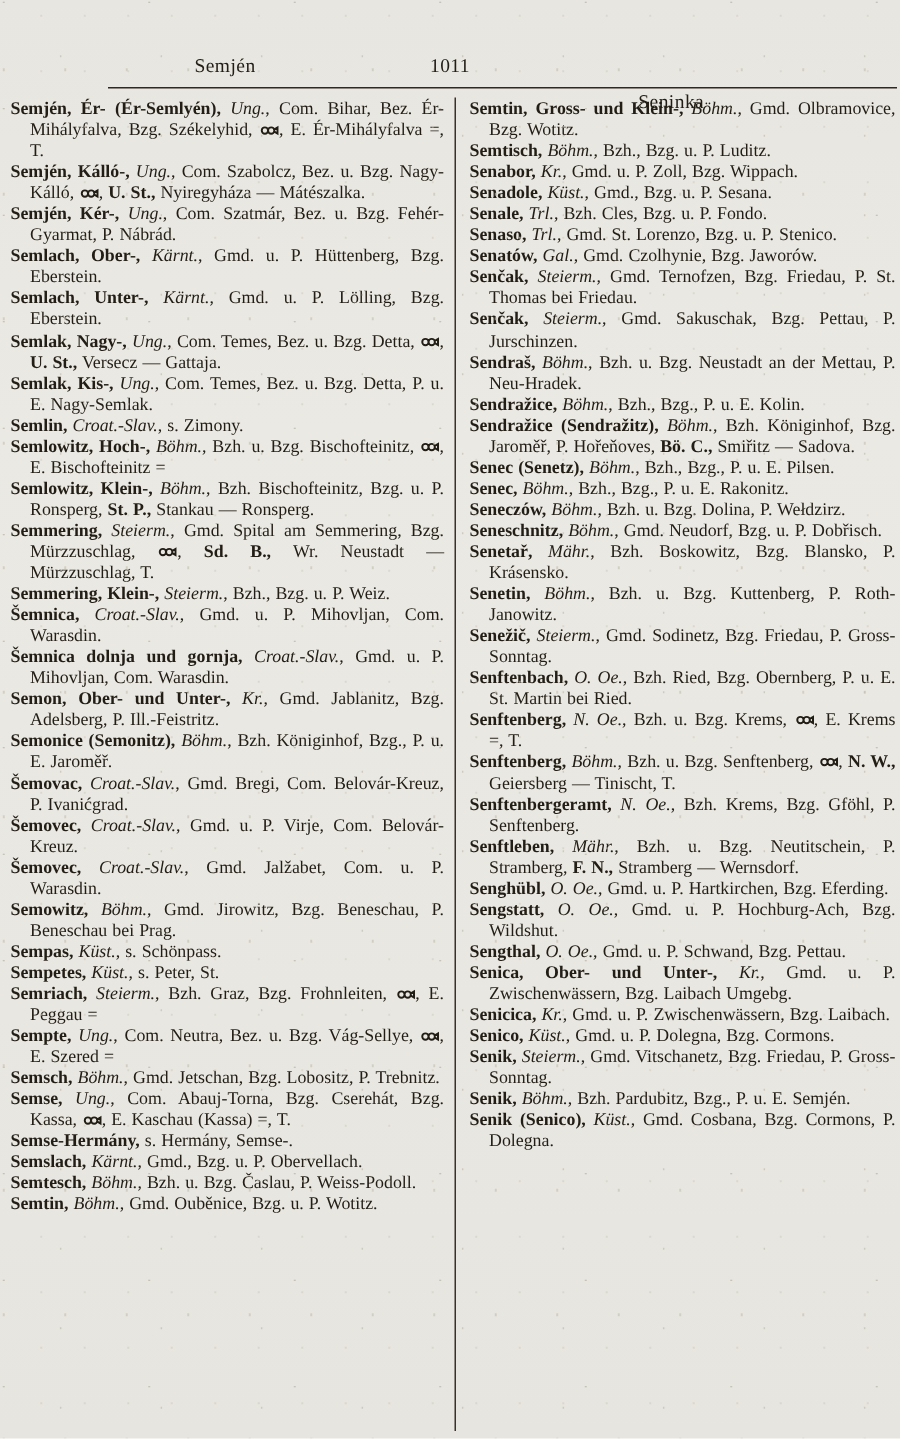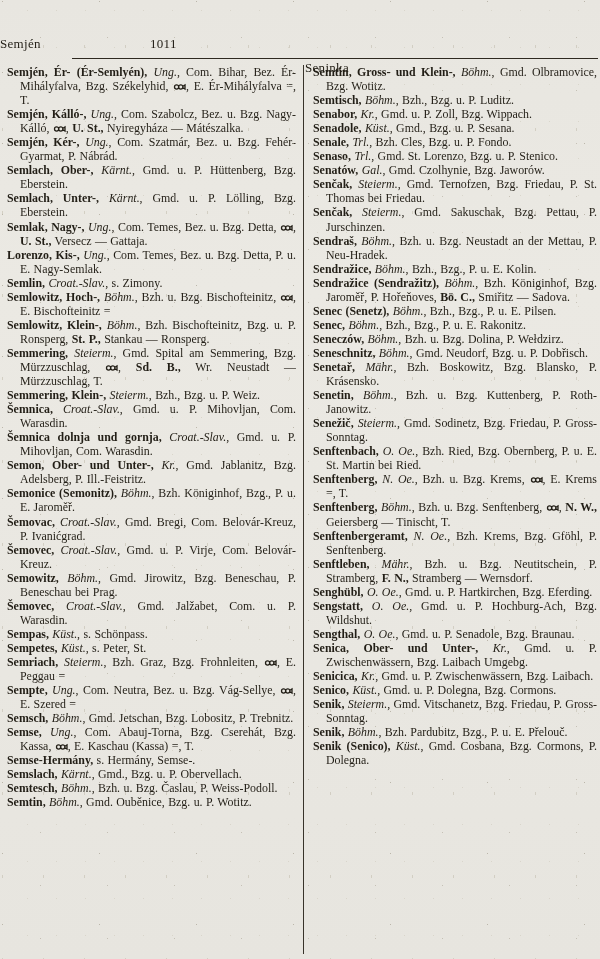--- a/index.html
+++ b/index.html
@@ -24,21 +24,21 @@
     background-position:7px 11px,23px 5px,51px 37px,13px 29px;
     opacity:.65;
   }
   .running-head{
     position:relative;
     height:18px;
     margin-top:36px;
     font-size:13px;
     letter-spacing:.3px;
   }
-  .running-head .rh{position:absolute;top:0;}
+  .running-head .rh{position:absolute;top:0;text-align:center;}
   .rh-left{left:0;width:300px;}
   .rh-center{left:150px;width:300px;}
   .rh-right{left:305px;width:285px;margin-top:24px;}
   .head-rule{
     border:0;border-top:1.6px solid #2e2920;
     margin:4px 2px 0 72px;
   }
   .cols{
     display:flex;
     align-items:stretch;
@@ -83,38 +83,38 @@
           </svg><span class="s-n">, E. Ér-Mihályfalva =, T.</span></p>
         <p class="entry"><span class="s-b">Semjén, Kálló-, </span><span class="s-i">Ung.</span><span class="s-n">, Com. Szabolcz, Bez. u. Bzg. Nagy-Kálló, </span><svg class="posthorn" viewBox="0 0 26 16" aria-hidden="true">
             <path d="M3 8a4.2 4.2 0 1 0 8.4 0a4.2 4.2 0 1 0 -8.4 0 M11.4 8a4.2 4.2 0 1 0 8.4 0a4.2 4.2 0 1 0 -8.4 0 M19.8 6.5l4.2-2.5v8l-4.2-2.5" fill="none" stroke="currentColor" stroke-width="2.6"></path>
           </svg><span class="s-n">, </span><span class="s-b">U. St.,</span><span class="s-n"> Nyiregyháza — Mátészalka.</span></p>
         <p class="entry"><span class="s-b">Semjén, Kér-, </span><span class="s-i">Ung.</span><span class="s-n">, Com. Szatmár, Bez. u. Bzg. Fehér-Gyarmat, P. Nábrád.</span></p>
         <p class="entry"><span class="s-b">Semlach, Ober-, </span><span class="s-i">Kärnt.</span><span class="s-n">, Gmd. u. P. Hüttenberg, Bzg. Eberstein.</span></p>
         <p class="entry"><span class="s-b">Semlach, Unter-, </span><span class="s-i">Kärnt.</span><span class="s-n">, Gmd. u. P. Lölling, Bzg. Eberstein.</span></p>
         <p class="entry"><span class="s-b">Semlak, Nagy-, </span><span class="s-i">Ung.</span><span class="s-n">, Com. Temes, Bez. u. Bzg. Detta, </span><svg class="posthorn" viewBox="0 0 26 16" aria-hidden="true">
             <path d="M3 8a4.2 4.2 0 1 0 8.4 0a4.2 4.2 0 1 0 -8.4 0 M11.4 8a4.2 4.2 0 1 0 8.4 0a4.2 4.2 0 1 0 -8.4 0 M19.8 6.5l4.2-2.5v8l-4.2-2.5" fill="none" stroke="currentColor" stroke-width="2.6"></path>
           </svg><span class="s-n">, </span><span class="s-b">U. St.,</span><span class="s-n"> Versecz — Gattaja.</span></p>
-        <p class="entry"><span class="s-b">Lorenzo, Kis-, </span><span class="s-i">Ung.</span><span class="s-n">, Com. Temes, Bez. u. Bzg. Detta, P. u. E. Nagy-Semlak.</span></p>
+        <p class="entry"><span class="s-b">Semlak, Kis-, </span><span class="s-i">Ung.</span><span class="s-n">, Com. Temes, Bez. u. Bzg. Detta, P. u. E. Nagy-Semlak.</span></p>
         <p class="entry"><span class="s-b">Semlin, </span><span class="s-i">Croat.-Slav.</span><span class="s-n">, s. Zimony.</span></p>
         <p class="entry"><span class="s-b">Semlowitz, Hoch-, </span><span class="s-i">Böhm.</span><span class="s-n">, Bzh. u. Bzg. Bischofteinitz, </span><svg class="posthorn" viewBox="0 0 26 16" aria-hidden="true">
             <path d="M3 8a4.2 4.2 0 1 0 8.4 0a4.2 4.2 0 1 0 -8.4 0 M11.4 8a4.2 4.2 0 1 0 8.4 0a4.2 4.2 0 1 0 -8.4 0 M19.8 6.5l4.2-2.5v8l-4.2-2.5" fill="none" stroke="currentColor" stroke-width="2.6"></path>
           </svg><span class="s-n">, E. Bischofteinitz =</span></p>
         <p class="entry"><span class="s-b">Semlowitz, Klein-, </span><span class="s-i">Böhm.</span><span class="s-n">, Bzh. Bischofteinitz, Bzg. u. P. Ronsperg, </span><span class="s-b">St. P.,</span><span class="s-n"> Stankau — Ronsperg.</span></p>
         <p class="entry"><span class="s-b">Semmering, </span><span class="s-i">Steierm.</span><span class="s-n">, Gmd. Spital am Semmering, Bzg. Mürzzuschlag, </span><svg class="posthorn" viewBox="0 0 26 16" aria-hidden="true">
             <path d="M3 8a4.2 4.2 0 1 0 8.4 0a4.2 4.2 0 1 0 -8.4 0 M11.4 8a4.2 4.2 0 1 0 8.4 0a4.2 4.2 0 1 0 -8.4 0 M19.8 6.5l4.2-2.5v8l-4.2-2.5" fill="none" stroke="currentColor" stroke-width="2.6"></path>
           </svg><span class="s-n">, </span><span class="s-b">Sd. B.,</span><span class="s-n"> Wr. Neustadt — Mürzzuschlag, T.</span></p>
         <p class="entry"><span class="s-b">Semmering, Klein-, </span><span class="s-i">Steierm.</span><span class="s-n">, Bzh., Bzg. u. P. Weiz.</span></p>
         <p class="entry"><span class="s-b">Šemnica, </span><span class="s-i">Croat.-Slav.</span><span class="s-n">, Gmd. u. P. Mihovljan, Com. Warasdin.</span></p>
         <p class="entry"><span class="s-b">Šemnica dolnja und gornja, </span><span class="s-i">Croat.-Slav.</span><span class="s-n">, Gmd. u. P. Mihovljan, Com. Warasdin.</span></p>
         <p class="entry"><span class="s-b">Semon, Ober- und Unter-, </span><span class="s-i">Kr.</span><span class="s-n">, Gmd. Jablanitz, Bzg. Adelsberg, P. Ill.-Feistritz.</span></p>
         <p class="entry"><span class="s-b">Semonice (Semonitz), </span><span class="s-i">Böhm.</span><span class="s-n">, Bzh. Königinhof, Bzg., P. u. E. Jaroměř.</span></p>
         <p class="entry"><span class="s-b">Šemovac, </span><span class="s-i">Croat.-Slav.</span><span class="s-n">, Gmd. Bregi, Com. Belovár-Kreuz, P. Ivanićgrad.</span></p>
         <p class="entry"><span class="s-b">Šemovec, </span><span class="s-i">Croat.-Slav.</span><span class="s-n">, Gmd. u. P. Virje, Com. Belovár-Kreuz.</span></p>
+        <p class="entry"><span class="s-b">Šemovec, </span><span class="s-i">Croat.-Slav.</span><span class="s-n">, Gmd. Jalžabet, Com. u. P. Warasdin.</span></p>
         <p class="entry"><span class="s-b">Semowitz, </span><span class="s-i">Böhm.</span><span class="s-n">, Gmd. Jirowitz, Bzg. Beneschau, P. Beneschau bei Prag.</span></p>
-        <p class="entry"><span class="s-b">Šemovec, </span><span class="s-i">Croat.-Slav.</span><span class="s-n">, Gmd. Jalžabet, Com. u. P. Warasdin.</span></p>
         <p class="entry"><span class="s-b">Sempas, </span><span class="s-i">Küst.</span><span class="s-n">, s. Schönpass.</span></p>
         <p class="entry"><span class="s-b">Sempetes, </span><span class="s-i">Küst.</span><span class="s-n">, s. Peter, St.</span></p>
         <p class="entry"><span class="s-b">Semriach, </span><span class="s-i">Steierm.</span><span class="s-n">, Bzh. Graz, Bzg. Frohnleiten, </span><svg class="posthorn" viewBox="0 0 26 16" aria-hidden="true">
             <path d="M3 8a4.2 4.2 0 1 0 8.4 0a4.2 4.2 0 1 0 -8.4 0 M11.4 8a4.2 4.2 0 1 0 8.4 0a4.2 4.2 0 1 0 -8.4 0 M19.8 6.5l4.2-2.5v8l-4.2-2.5" fill="none" stroke="currentColor" stroke-width="2.6"></path>
           </svg><span class="s-n">, E. Peggau =</span></p>
         <p class="entry"><span class="s-b">Sempte, </span><span class="s-i">Ung.</span><span class="s-n">, Com. Neutra, Bez. u. Bzg. Vág-Sellye, </span><svg class="posthorn" viewBox="0 0 26 16" aria-hidden="true">
             <path d="M3 8a4.2 4.2 0 1 0 8.4 0a4.2 4.2 0 1 0 -8.4 0 M11.4 8a4.2 4.2 0 1 0 8.4 0a4.2 4.2 0 1 0 -8.4 0 M19.8 6.5l4.2-2.5v8l-4.2-2.5" fill="none" stroke="currentColor" stroke-width="2.6"></path>
           </svg><span class="s-n">, E. Szered =</span></p>
         <p class="entry"><span class="s-b">Semsch, </span><span class="s-i">Böhm.</span><span class="s-n">, Gmd. Jetschan, Bzg. Lobositz, P. Trebnitz.</span></p>
         <p class="entry"><span class="s-b">Semse, </span><span class="s-i">Ung.</span><span class="s-n">, Com. Abauj-Torna, Bzg. Cserehát, Bzg. Kassa, </span><svg class="posthorn" viewBox="0 0 26 16" aria-hidden="true">
@@ -149,22 +149,22 @@
         <p class="entry"><span class="s-b">Senftenberg, </span><span class="s-i">N. Oe.</span><span class="s-n">, Bzh. u. Bzg. Krems, </span><svg class="posthorn" viewBox="0 0 26 16" aria-hidden="true">
             <path d="M3 8a4.2 4.2 0 1 0 8.4 0a4.2 4.2 0 1 0 -8.4 0 M11.4 8a4.2 4.2 0 1 0 8.4 0a4.2 4.2 0 1 0 -8.4 0 M19.8 6.5l4.2-2.5v8l-4.2-2.5" fill="none" stroke="currentColor" stroke-width="2.6"></path>
           </svg><span class="s-n">, E. Krems =, T.</span></p>
         <p class="entry"><span class="s-b">Senftenberg, </span><span class="s-i">Böhm.</span><span class="s-n">, Bzh. u. Bzg. Senftenberg, </span><svg class="posthorn" viewBox="0 0 26 16" aria-hidden="true">
             <path d="M3 8a4.2 4.2 0 1 0 8.4 0a4.2 4.2 0 1 0 -8.4 0 M11.4 8a4.2 4.2 0 1 0 8.4 0a4.2 4.2 0 1 0 -8.4 0 M19.8 6.5l4.2-2.5v8l-4.2-2.5" fill="none" stroke="currentColor" stroke-width="2.6"></path>
           </svg><span class="s-n">, </span><span class="s-b">N. W.,</span><span class="s-n"> Geiersberg — Tinischt, T.</span></p>
         <p class="entry"><span class="s-b">Senftenbergeramt, </span><span class="s-i">N. Oe.</span><span class="s-n">, Bzh. Krems, Bzg. Gföhl, P. Senftenberg.</span></p>
         <p class="entry"><span class="s-b">Senftleben, </span><span class="s-i">Mähr.</span><span class="s-n">, Bzh. u. Bzg. Neutitschein, P. Stramberg, </span><span class="s-b">F. N.,</span><span class="s-n"> Stramberg — Wernsdorf.</span></p>
         <p class="entry"><span class="s-b">Senghübl, </span><span class="s-i">O. Oe.</span><span class="s-n">, Gmd. u. P. Hartkirchen, Bzg. Eferding.</span></p>
         <p class="entry"><span class="s-b">Sengstatt, </span><span class="s-i">O. Oe.</span><span class="s-n">, Gmd. u. P. Hochburg-Ach, Bzg. Wildshut.</span></p>
-        <p class="entry"><span class="s-b">Sengthal, </span><span class="s-i">O. Oe.</span><span class="s-n">, Gmd. u. P. Senadole, Bzg. Braunau.</span></p>
+        <p class="entry"><span class="s-b">Sengthal, </span><span class="s-i">O. Oe.</span><span class="s-n">, Gmd. u. P. Schwand, Bzg. Pettau.</span></p>
         <p class="entry"><span class="s-b">Senica, Ober- und Unter-, </span><span class="s-i">Kr.</span><span class="s-n">, Gmd. u. P. Zwischenwässern, Bzg. Laibach Umgebg.</span></p>
         <p class="entry"><span class="s-b">Senicica, </span><span class="s-i">Kr.</span><span class="s-n">, Gmd. u. P. Zwischenwässern, Bzg. Laibach.</span></p>
         <p class="entry"><span class="s-b">Senico, </span><span class="s-i">Küst.</span><span class="s-n">, Gmd. u. P. Dolegna, Bzg. Cormons.</span></p>
         <p class="entry"><span class="s-b">Senik, </span><span class="s-i">Steierm.</span><span class="s-n">, Gmd. Vitschanetz, Bzg. Friedau, P. Gross-Sonntag.</span></p>
-        <p class="entry"><span class="s-b">Senik, </span><span class="s-i">Böhm.</span><span class="s-n">, Bzh. Pardubitz, Bzg., P. u. E. Přelouč.</span></p>
+        <p class="entry"><span class="s-b">Senik, </span><span class="s-i">Böhm.</span><span class="s-n">, Bzh. Pardubitz, Bzg., P. u. E. Semjén.</span></p>
         <p class="entry"><span class="s-b">Senik (Senico), </span><span class="s-i">Küst.</span><span class="s-n">, Gmd. Cosbana, Bzg. Cormons, P. Dolegna.</span></p>
       </div>
   </div>
 </div>
 
 </body></html>

